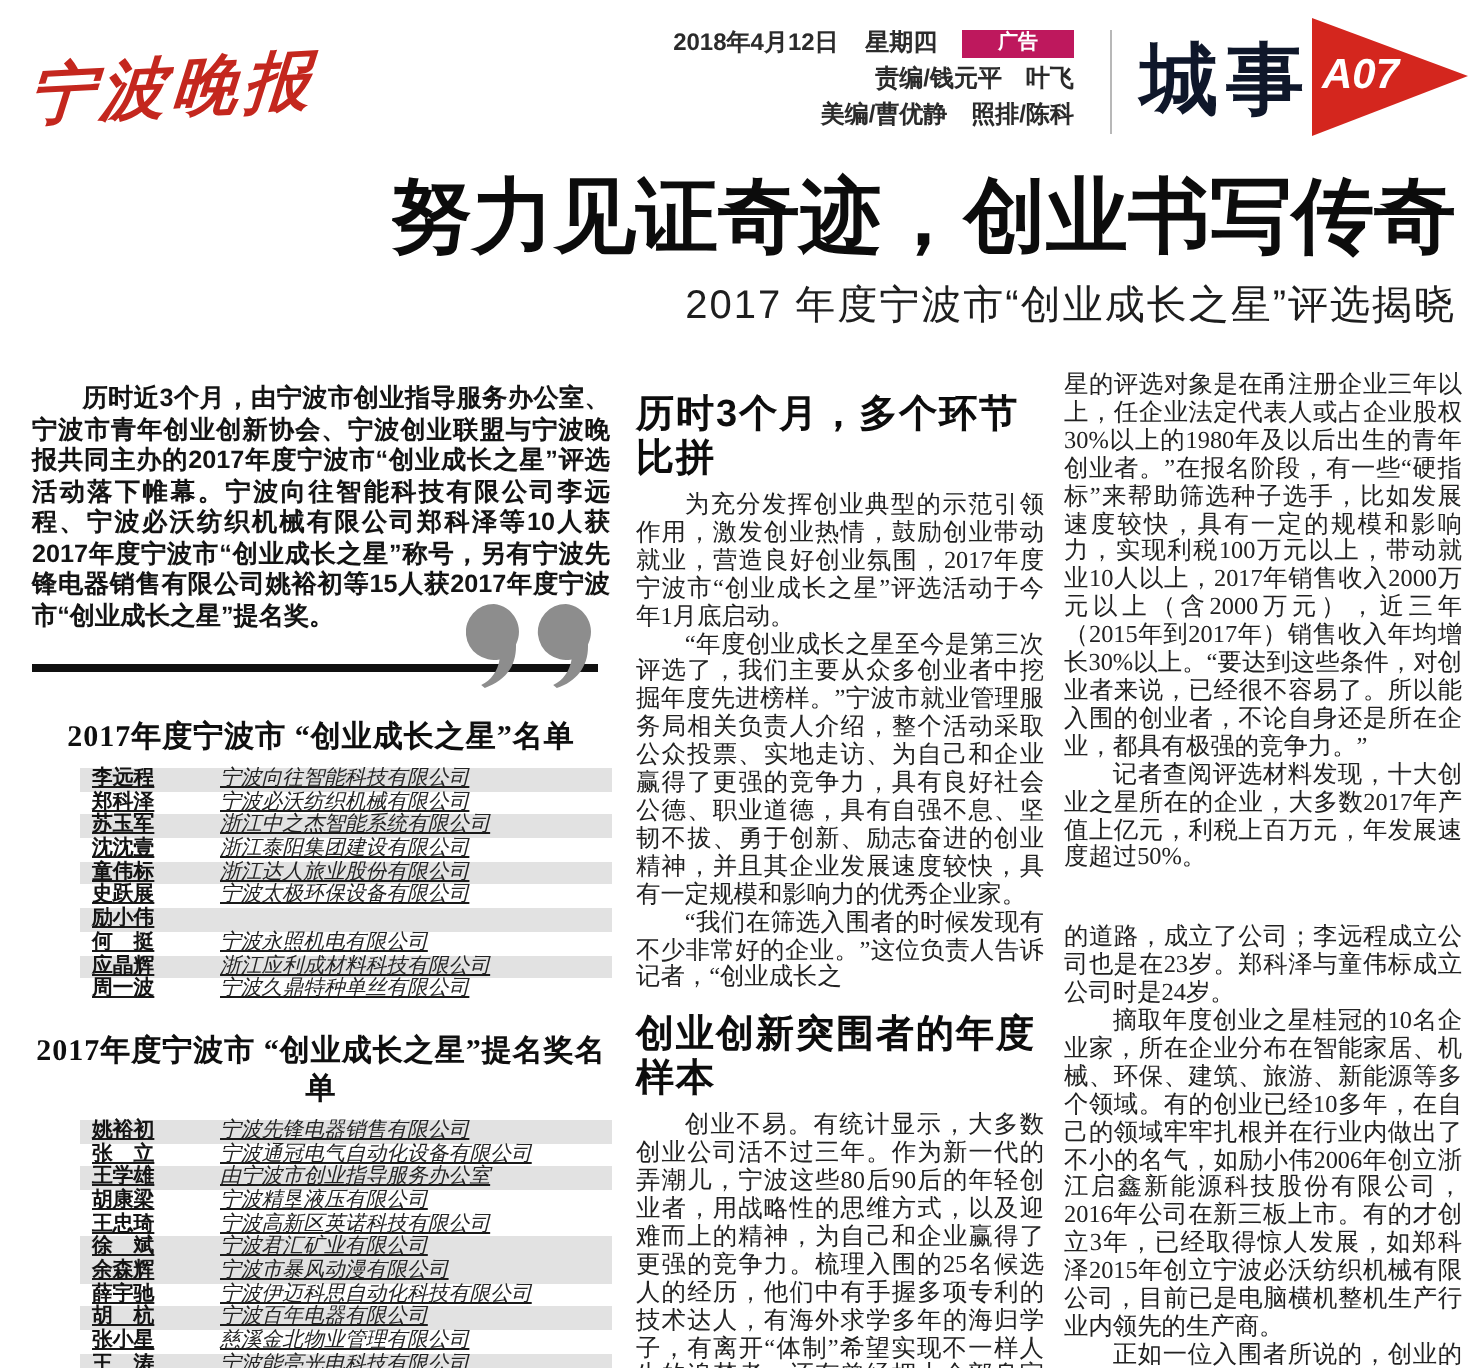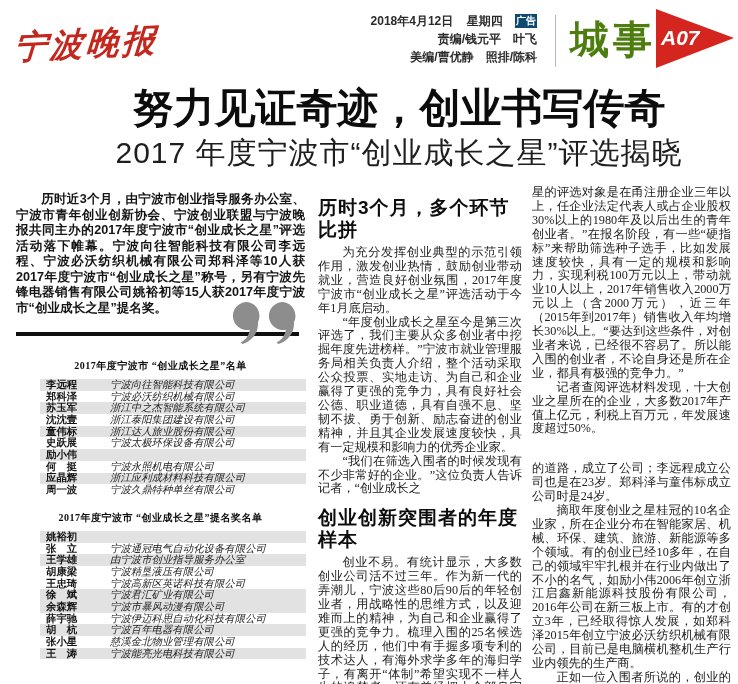--- a/index.html
+++ b/index.html
@@ -5,50 +5,50 @@
   html,body{margin:0;padding:0;background:#ffffff;}
   .page{position:relative;width:738px;height:684px;background:#fff;overflow:hidden;
         font-family:"Liberation Sans",sans-serif;color:#1a1a1a;}
 
   
   .hdr{position:absolute;top:6px;left:14px;right:4px;height:66px;display:flex;align-items:center;}
   .logo{font-family:"DejaVu Serif",serif;font-style:italic;font-weight:bold;font-size:33px;
         color:#c4271e;transform:rotate(-3deg) skewX(-7deg);letter-spacing:3px;margin-top:10px;white-space:nowrap;}
   .meta{margin-left:auto;text-align:right;font-size:12px;font-weight:bold;color:#2b2b2b;
         line-height:18px;margin-right:14px;white-space:nowrap;}
-  .ad-badge{display:inline-block;background:#0c4a6e;color:#fff;font-size:10px;font-weight:bold;
-        padding:1px 1px;margin-left:9px;line-height:12px;vertical-align:1px;}
+  .ad-badge{display:inline-block;background:#be185d;color:#fff;font-size:10px;font-weight:bold;
+        padding:1px 18px;margin-left:9px;line-height:12px;vertical-align:1px;}
   .vdiv{width:1px;height:52px;background:#b8b8b8;margin:4px 14px 0 4px;}
-  .section-name{font-size:39px;font-weight:bold;color:#4d7c0f;letter-spacing:4px;margin-top:2px;white-space:nowrap;}
+  .section-name{font-size:39px;font-weight:bold;color:#0f172a;letter-spacing:4px;margin-top:2px;white-space:nowrap;}
   .page-badge{position:relative;width:78px;height:64px;margin-left:0px;flex:0 0 auto;}
   .page-badge .pn{position:absolute;left:5px;top:19px;color:#fff;font-size:21px;font-weight:bold;
         font-style:italic;letter-spacing:0px;}
 
   
-  .headline{position:absolute;top:84px;left:70px;right:10px;text-align:center;}
+  .headline{position:absolute;top:84px;left:70px;right:10px;text-align:right;}
   .headline h1{margin:0;font-size:41px;font-weight:900;color:#0c0c0c;letter-spacing:0px;line-height:48px;}
-  .headline h2{margin:5px 0 0;font-size:30px;font-weight:400;color:#1e1e1e;letter-spacing:1px;line-height:32px;}
+  .headline h2{margin:5px 0 0;font-size:20px;font-weight:400;color:#1e1e1e;letter-spacing:1px;line-height:32px;}
 
   
   .col{position:absolute;top:186px;bottom:0;}
   .col-left{left:16px;width:289px;}
   .col-mid{left:318px;width:204px;}
   .col-right{left:532px;width:199px;}
 
   .lead{margin:6px 0 0;font-size:12.6px;font-weight:700;line-height:15.5px;text-align:justify;
         text-indent:2em;color:#141414;}
 
   .rule-row{position:relative;height:26px;margin-top:2px;}
   .rule{position:absolute;left:0;right:6px;top:14px;height:4px;background:#101010;}
   .quote-icon{position:absolute;right:6px;top:-16px;}
 
   .list-title{margin:15px 0 6px;text-align:center;font-family:"Liberation Serif",serif;
-        font-size:10px;font-weight:bold;color:#0f0f0f;letter-spacing:0.5px;}
+        font-size:15px;font-weight:bold;color:#0f0f0f;letter-spacing:0.5px;}
   .roster{width:266px;margin-left:24px;}
-  .roster-row{display:flex;align-items:center;height:11.7px;line-height:11.8px;}
+  .roster-row{display:flex;height:11.7px;line-height:11.8px;text-decoration:underline;}
   .roster-row.odd{background:#e2e2e2;}
   .roster-name{width:64px;padding-left:6px;font-weight:bold;font-size:10.4px;color:#141414;white-space:pre;}
   .roster-company{flex:1;font-family:"Liberation Serif",serif;font-style:italic;font-size:10.4px;color:#232323;white-space:nowrap;}
 
   .sec-heading{margin:11px 0 5px;font-size:19px;font-weight:800;color:#0d0d0d;letter-spacing:1px;line-height:22px;}
   .body-para{margin:0;font-size:12.2px;line-height:13.9px;text-align:justify;text-indent:2em;
         color:#222;font-family:"Liberation Serif",serif;}
   .body-para.no-indent{text-indent:0;}
   .col-gap{height:26px;}
 </style>
@@ -137,20 +137,21 @@
         <div class="roster-row">
           <span class="roster-name">周一波</span>
           <span class="roster-company">宁波久鼎特种单丝有限公司</span>
         </div>
       </div>
 
     <h3 class="list-title">2017年度宁波市 “创业成长之星”提名奖名单</h3>
     <div class="roster" id="nominees-table">
         <div class="roster-row odd">
           <span class="roster-name">姚裕初</span>
+          <span class="roster-company">宁波先锋电器销售有限公司</span>
         </div>
         <div class="roster-row">
           <span class="roster-name">张　立</span>
           <span class="roster-company">宁波通冠电气自动化设备有限公司</span>
         </div>
         <div class="roster-row odd">
           <span class="roster-name">王学雄</span>
           <span class="roster-company">由宁波市创业指导服务办公室</span>
         </div>
         <div class="roster-row">

